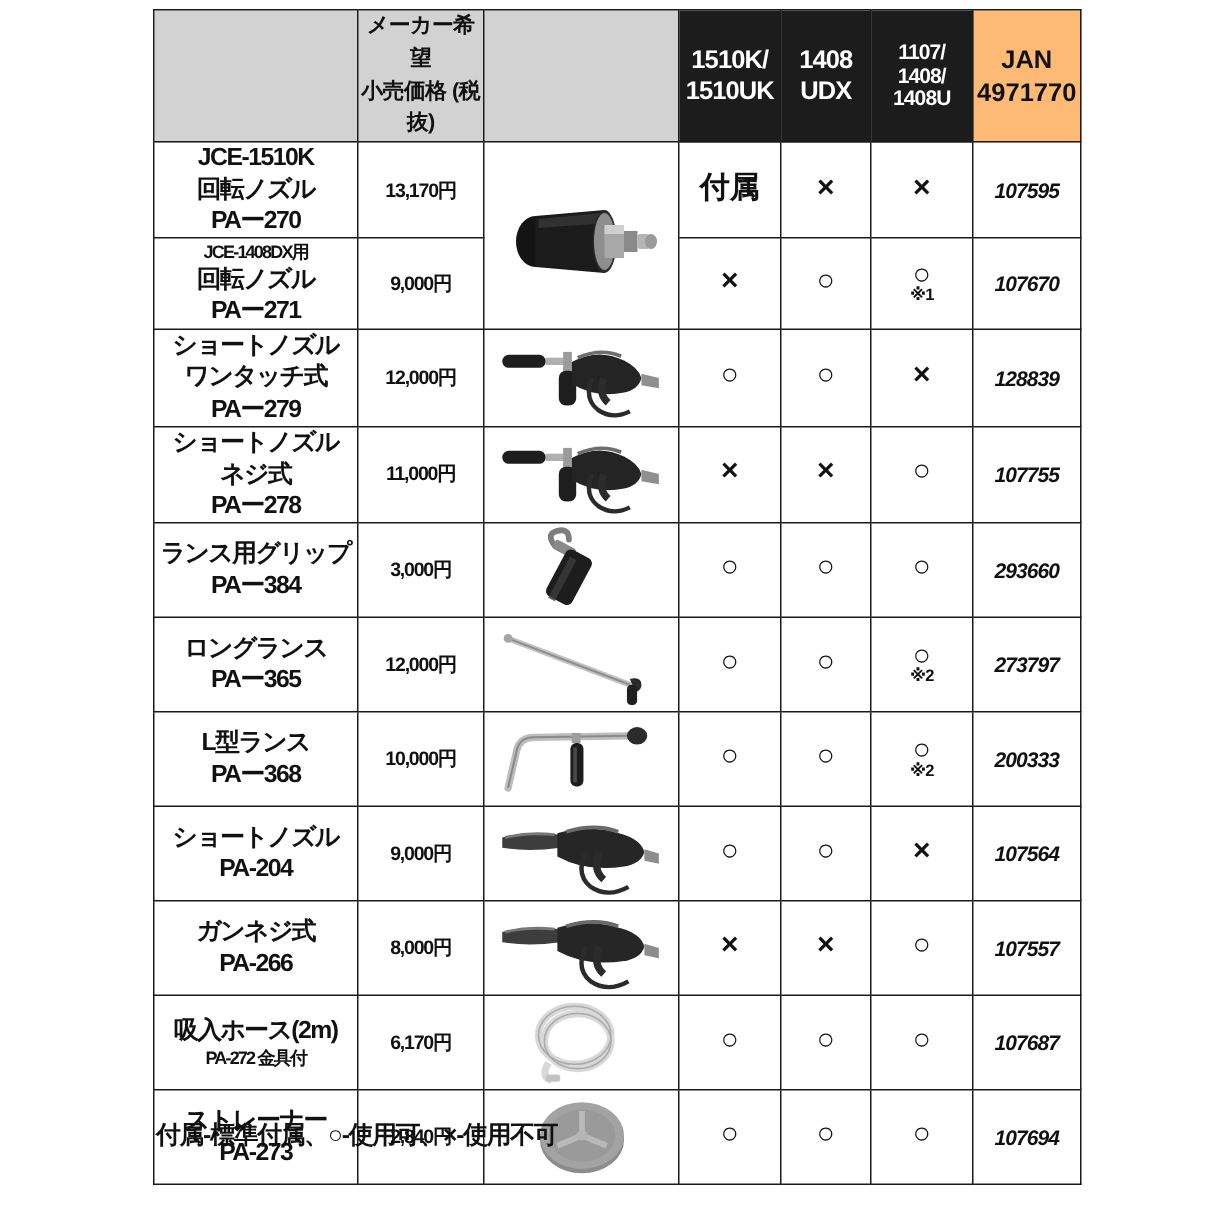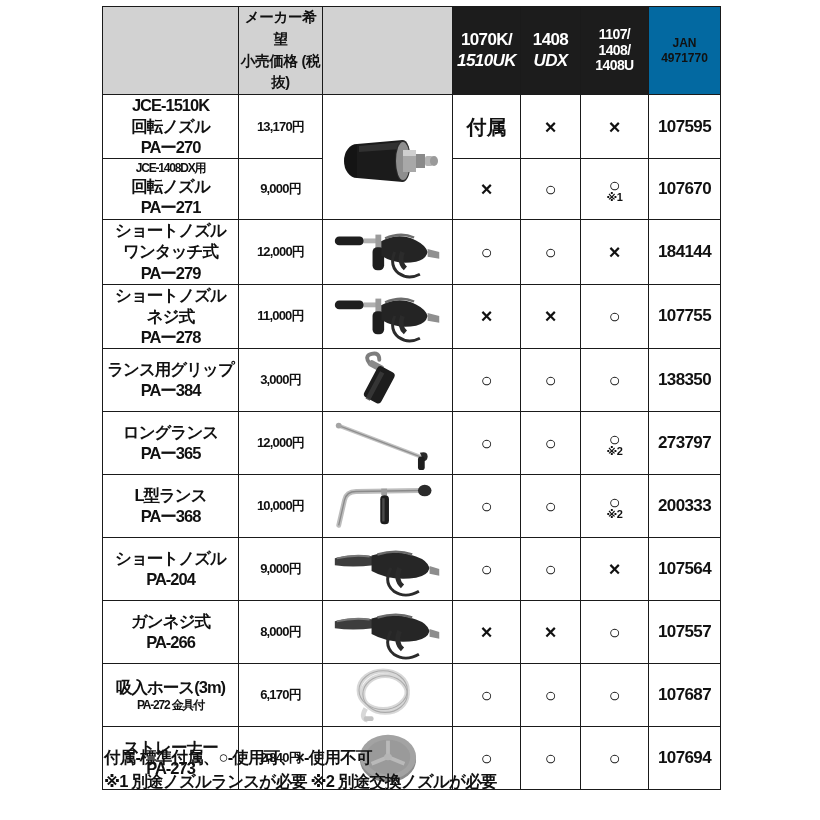--- a/index.html
+++ b/index.html
@@ -43,51 +43,52 @@
     font-size:14.5px;line-height:1.5;
     letter-spacing:-0.3px;
   }
   .hd-dark{
     background:#1c1c1c;color:#ffffff;
     font-size:17px;line-height:1.18;
     letter-spacing:-0.6px;
     border-color:#1c1c1c;
   }
   .hd-jan{
-    background:#0369a1;color:#111;
-    font-size:12px;line-height:1.25;
-  }
-  .hd-dark .l2{font-size:17px;font-style:italic;}
+    background:#fdba74;color:#111;
+    font-size:17px;line-height:1.25;
+  }
+  .hd-dark .l2{font-size:17px;}
   .hd-dark.triple{font-size:14px;line-height:1.14;}
 
   
   td.name{
     text-align:left;
     padding:4px 2px 4px 7px;
     font-size:16.5px;
     line-height:1.28;
     letter-spacing:-1.0px;
     white-space:nowrap;
   }
   td.name .sm{font-size:12px;letter-spacing:-1.2px;}
   td.price{
     font-size:13px;
     letter-spacing:-0.8px;
     padding-right:3px;
     text-align:center;
   }
   td.jan{
-    font-size:17px;
+    font-size:14px;
     letter-spacing:-0.6px;
+    font-style:italic;
   }
   td.mark{
     font-size:20px;
     line-height:1;
   }
-  td.mark .mk{display:block;}
+  td.mark .mk{display:block;font-family:Liberation Mono, monospace;}
   td.mark .note{
     display:block;
     font-size:11px;
     margin-top:-3px;
     letter-spacing:-0.5px;
   }
   td.imgcell{padding:0;background:#fff;}
   .imgwrap{
     width:100%;
     display:flex;align-items:center;justify-content:center;
@@ -129,21 +130,21 @@
 
     <thead>
       <tr>
         <th class="hd-blank"></th>
         <th class="hd-gray">
           <div>メーカー希望</div>
           <div>小売価格 (税抜)</div>
         </th>
         <th class="hd-blank"></th>
         <th class="hd-dark">
-          <div>1070K/</div>
+          <div>1510K/</div>
           <div class="l2">1510UK</div>
         </th>
         <th class="hd-dark">
           <div>1408</div>
           <div class="l2">UDX</div>
         </th>
         <th class="hd-dark triple">
           <div>1107/</div>
           <div>1408/</div>
           <div>1408U</div>
@@ -237,21 +238,21 @@
           </td>
           <td class="mark">
             <span class="mk">○</span>
           </td>
           <td class="mark">
             <span class="mk">○</span>
           </td>
           <td class="mark">
             <span class="mk">×</span>
           </td>
-          <td class="jan">184144</td>
+          <td class="jan">128839</td>
         </tr>
         <tr class="r-tall">
           <td class="name">
             <div>ショートノズル</div>
             <div>ネジ式</div>
             <div>PAー278</div>
           </td>
           <td class="price">11,000円</td>
           <td class="imgcell">
             <div class="imgwrap">
@@ -301,21 +302,21 @@
           </td>
           <td class="mark">
             <span class="mk">○</span>
           </td>
           <td class="mark">
             <span class="mk">○</span>
           </td>
           <td class="mark">
             <span class="mk">○</span>
           </td>
-          <td class="jan">138350</td>
+          <td class="jan">293660</td>
         </tr>
         <tr class="r-std">
           <td class="name">
             <div>ロングランス</div>
             <div>PAー365</div>
           </td>
           <td class="price">12,000円</td>
           <td class="imgcell">
             <div class="imgwrap">
               <svg width="126" height="58" viewBox="0 0 126 60">
@@ -432,21 +433,21 @@
           <td class="mark">
             <span class="mk">×</span>
           </td>
           <td class="mark">
             <span class="mk">○</span>
           </td>
           <td class="jan">107557</td>
         </tr>
         <tr class="r-std">
           <td class="name">
-            <div>吸入ホース(3m)</div>
+            <div>吸入ホース(2m)</div>
             <div class="sm">PA-272 金具付</div>
           </td>
           <td class="price">6,170円</td>
           <td class="imgcell">
             <div class="imgwrap">
               <svg width="126" height="58" viewBox="0 0 126 60">
         <g fill="none" stroke="#d8d8d8" stroke-width="5">
           <ellipse cx="58" cy="25" rx="25" ry="20"></ellipse>
           <ellipse cx="60" cy="29" rx="23" ry="19"></ellipse>
           <path d="M40 44 q-6 10 2 12"></path>
@@ -502,16 +503,15 @@
           <td class="mark">
             <span class="mk">○</span>
           </td>
           <td class="jan">107694</td>
         </tr>
       </tbody>
   </table>
 
   <div class="footnotes">
     <div>付属-標準付属、○-使用可、×-使用不可</div>
-    <div>※1 別途ノズルランスが必要 ※2 別途交換ノズルが必要</div>
   </div>
 
 </div>
 
 </body></html>

